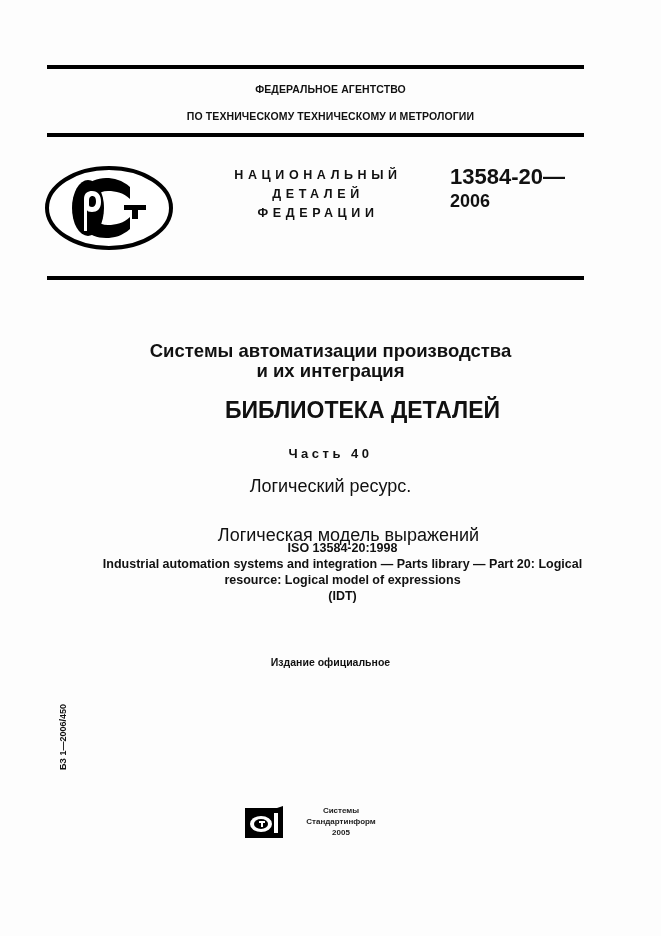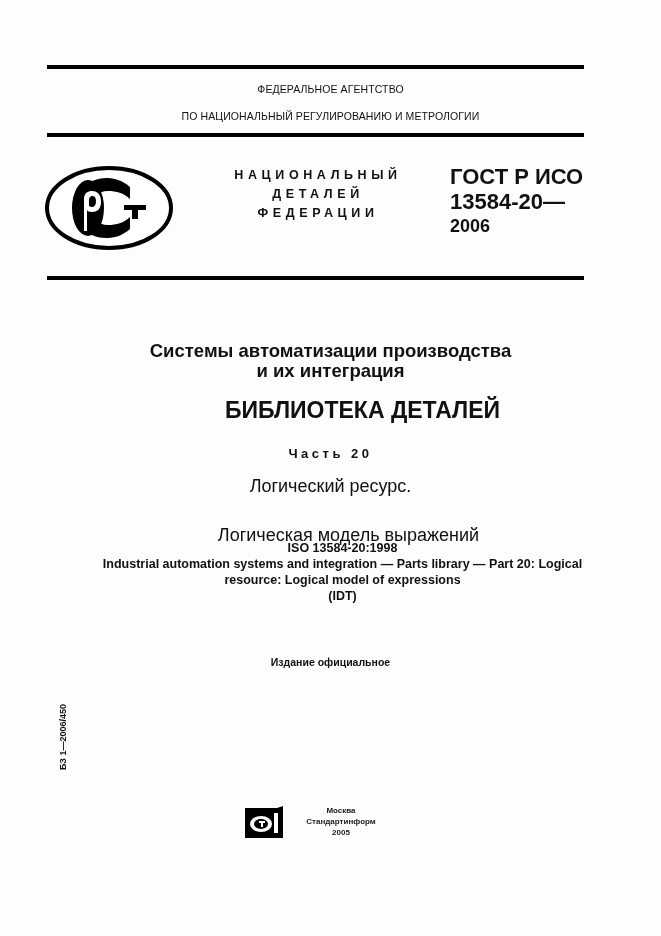--- a/index.html
+++ b/index.html
@@ -1,21 +1,21 @@
 <!DOCTYPE html>
 <html><head>
 <meta charset="utf-8">
 <style>
   html, body { margin:0; padding:0; background:#fdfdfd; }
   body { width:661px; height:936px; position:relative; overflow:hidden;
          font-family:"Liberation Sans", sans-serif; color:#111; }
   .abs { position:absolute; }
   .rule { position:absolute; left:47px; width:537px; height:4px; background:#000; }
   .center { position:absolute; left:0; width:661px; text-align:center; }
-  .agency { font-weight:normal; font-size:10.5px; letter-spacing:0.1px; }
+  .agency { font-weight:bold; font-size:10.5px; letter-spacing:0.1px; }
   .natstd { position:absolute; left:228px; top:166px; width:180px; text-align:center;
             font-weight:bold; font-size:12.5px; letter-spacing:4.6px; line-height:19px; }
   .gost { position:absolute; left:450px; top:164px; font-weight:bold; font-size:22px; line-height:25px; }
   .gost .yr { font-size:18px; }
   .t1 { font-weight:bold; font-size:18.5px; line-height:21px; }
   .t2 { font-weight:bold; font-size:23px; }
   .t3 { font-weight:bold; font-size:13px; letter-spacing:3.5px; }
   .t4 { font-weight:normal; font-size:18px; line-height:22px; }
   .iso { font-weight:bold; font-size:12.5px; line-height:16px;margin-left:12px; }
   .off { font-weight:bold; font-size:10.5px; }
@@ -23,21 +23,21 @@
           font-weight:bold; font-size:9px; white-space:nowrap; }
   .pub { position:absolute; left:286px; top:805px; width:110px; text-align:center;
          font-weight:bold; font-size:8px; line-height:11px; color:#222; }
 </style>
 </head>
 <body>
 
 <div class="rule" style="top:65px;"></div>
 
 <div class="center agency" style="top:83px;">ФЕДЕРАЛЬНОЕ АГЕНТСТВО</div>
-<div class="center agency" style="top:110px;">ПО НАЦИОНАЛЬНЫЙ РЕГУЛИРОВАНИЮ И МЕТРОЛОГИИ</div>
+<div class="center agency" style="top:110px;">ПО ТЕХНИЧЕСКОМУ ТЕХНИЧЕСКОМУ И МЕТРОЛОГИИ</div>
 
 <div class="rule" style="top:133px;"></div>
 
 <div class="abs" style="left:44px; top:165px;">
   <svg width="132" height="86" viewBox="0 0 132 86">
     <ellipse cx="65" cy="43" rx="62" ry="40" fill="#fff" stroke="#000" stroke-width="4"></ellipse>
 
     <path d="M86 22 C78 15 70 13 62 13 C44 13 32 27 32 43 C32 60 44 73 62 73 C70 73 78 71 86 64 L86 52 C80 58 72 60 64 60 C54 60 47 53 47 43 C47 33 54 26 64 26 C72 26 80 28 86 34 Z" fill="#000"></path>
 
     <ellipse cx="44" cy="43" rx="16" ry="28" fill="#000"></ellipse>
@@ -50,31 +50,30 @@
   </svg>
 </div>
 
 <div class="natstd">
   <div>НАЦИОНАЛЬНЫЙ</div>
   <div>ДЕТАЛЕЙ</div>
   <div>ФЕДЕРАЦИИ</div>
 </div>
 
 <div class="gost">
-  <div>ГОСТ Р ИСО</div>
   <div>13584-20—</div>
   <div class="yr">2006</div>
 </div>
 
 <div class="rule" style="top:276px;"></div>
 
 <div class="center t1" style="top:340px;">Системы автоматизации производства</div>
 <div class="center t1" style="top:360px;">и их интеграция</div>
 <div class="center t2" style="top:397px;margin-left:32px;">БИБЛИОТЕКА  ДЕТАЛЕЙ</div>
-<div class="center t3" style="top:446px;">Часть 20</div>
+<div class="center t3" style="top:446px;">Часть 40</div>
 <div class="center t4" style="top:475px;">Логический ресурс.</div>
 <div class="center t4" style="top:524px;padding-left:18px;">Логическая модель выражений</div>
 
 <div class="center iso" style="top:540px;">ISO  13584-20:1998</div>
 <div class="center iso" style="top:556px;">Industrial automation systems and integration — Parts library — Part 20:  Logical</div>
 <div class="center iso" style="top:572px;">resource: Logical model of expressions</div>
 <div class="center iso" style="top:588px;">(IDT)</div>
 
 <div class="center off" style="top:656px;">Издание официальное</div>
 
@@ -85,16 +84,16 @@
     <path d="M0 2 L32 2 L38 0 L38 32 L0 32 Z" fill="#000"></path>
     <ellipse cx="16" cy="18" rx="11" ry="8" fill="#fff"></ellipse>
     <ellipse cx="16" cy="18" rx="7" ry="5" fill="#000"></ellipse>
     <rect x="14" y="15" width="6" height="2" fill="#fff"></rect>
     <rect x="16" y="15" width="2" height="6" fill="#fff"></rect>
     <rect x="29" y="7" width="4" height="20" fill="#fff"></rect>
   </svg>
 </div>
 
 <div class="pub">
-  <div>Москва</div>
+  <div>Системы</div>
   <div>Стандартинформ</div>
   <div>2005</div>
 </div>
 
 </body></html>

